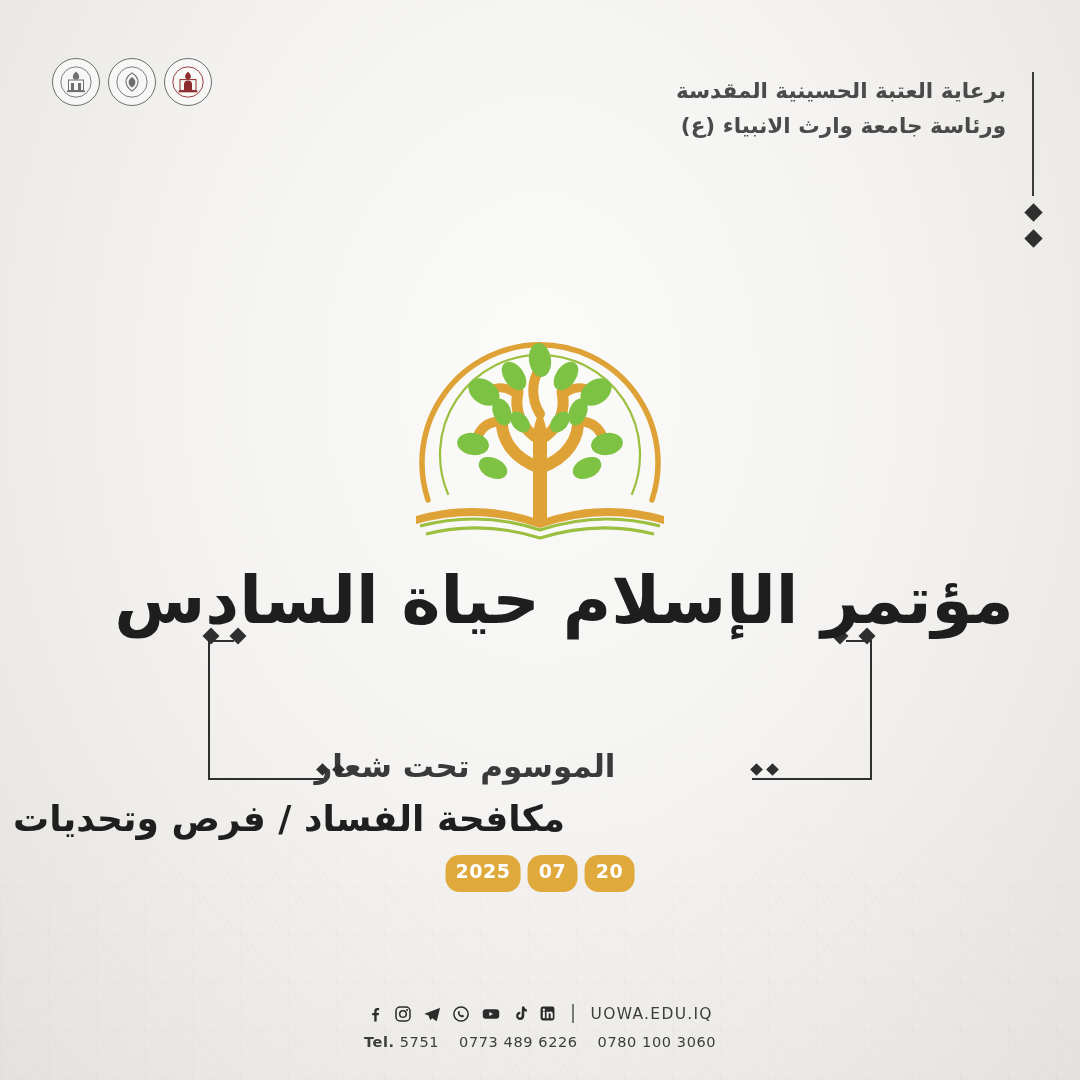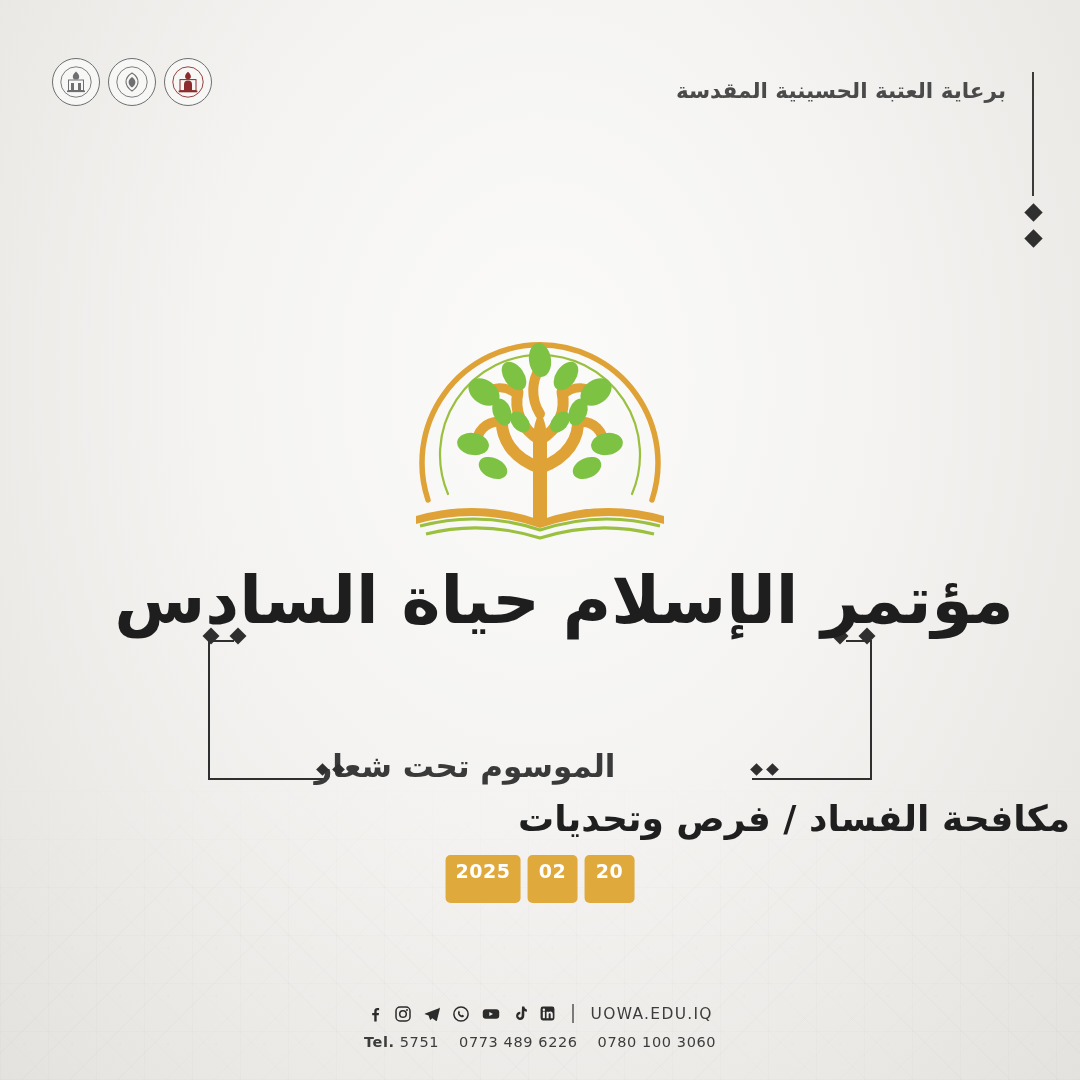--- a/index.html
+++ b/index.html
@@ -165,23 +165,23 @@
     font-size: 31px;
     font-weight: 700;
     color: #3a3a3a;
     direction: rtl;
     letter-spacing: 0.5px;
     padding-right: 150px;
   }
   #slogan-line2 {
     position: absolute;
     top: 798px;
-    left: 0;
+    left: 13px;
     right: 0;
-    text-align: right;
+    text-align: left;
     font-size: 36px;
     font-weight: 700;
     color: #1f1f1f;
     direction: rtl;
     padding-right: 10px;
   }
   .dots-group { position: absolute; display: flex; gap: 7px; }
   .dot-sq { width: 9px; height: 9px; background: #2f2f2f; transform: rotate(45deg); }
 
   
@@ -192,22 +192,22 @@
     transform: translateX(-50%);
     display: flex;
     gap: 7px;
     direction: ltr;
   }
   .chip {
     background: #e0a93c;
     color: #ffffff;
     font-size: 19px;
     font-weight: 700;
-    border-radius: 5px;
-    padding: 5px 10px 21px;
+    border-radius: 14px;
+    padding: 5px 10px 10px;
     min-width: 30px;
     text-align: center;
     letter-spacing: 0.5px;
   }
 
   
   #footer {
     position: absolute;
     bottom: 30px;
     left: 0;
@@ -283,20 +283,21 @@
         <rect x="9" y="14.6" width="16" height="11" fill="none" stroke="#8c2b2b" stroke-width="1"></rect>
         <path d="M13 25.6v-6a4 4 0 0 1 8 0v6z" fill="#8c2b2b"></path>
         <rect x="7.6" y="25.6" width="18.8" height="1.7" fill="#8c2b2b"></rect>
       </svg>
     </div>
 
   </div>
 
   <div id="sponsor">
     <div>برعاية العتبة الحسينية المقدسة</div>
+    <div>ورئاسة جامعة وارث الانبياء (ع)</div>
   </div>
   <div id="sponsor-rule"></div>
   <div class="diamond" id="sponsor-dia-1"></div>
   <div class="diamond" id="sponsor-dia-2"></div>
 
   <div id="logo">
     <svg width="360" height="300" viewBox="0 0 360 300" aria-hidden="true">
 
       <path d="M68 228 A118 118 0 1 1 292 228" fill="none" stroke="#dfa236" stroke-width="5.5" stroke-linecap="round"></path>
 
@@ -360,21 +361,21 @@
     <span class="dot-sq"></span>
   </div>
   <div class="dots-group" style="left:752px; top:765px;">
     <span class="dot-sq"></span>
     <span class="dot-sq"></span>
   </div>
   <div id="slogan-line2">مكافحة الفساد / فرص وتحديات</div>
 
   <div id="date-chips">
     <span class="chip">2025</span>
-    <span class="chip">02</span>
+    <span class="chip">07</span>
     <span class="chip">20</span>
   </div>
 
   <div id="footer">
 
     <div id="social-row">
 
       <span>
         <svg width="15" height="16" viewBox="0 0 16 16" aria-hidden="true">
           <path d="M10.3 16V9.4h2.2l.33-2.56H10.3V5.2c0-.74.2-1.25 1.27-1.25h1.35V1.66A18 18 0 0 0 11.04 1.56c-1.95 0-3.29 1.19-3.29 3.38v1.9H5.54V9.4h2.21V16z" fill="#2b2b2b"></path>

